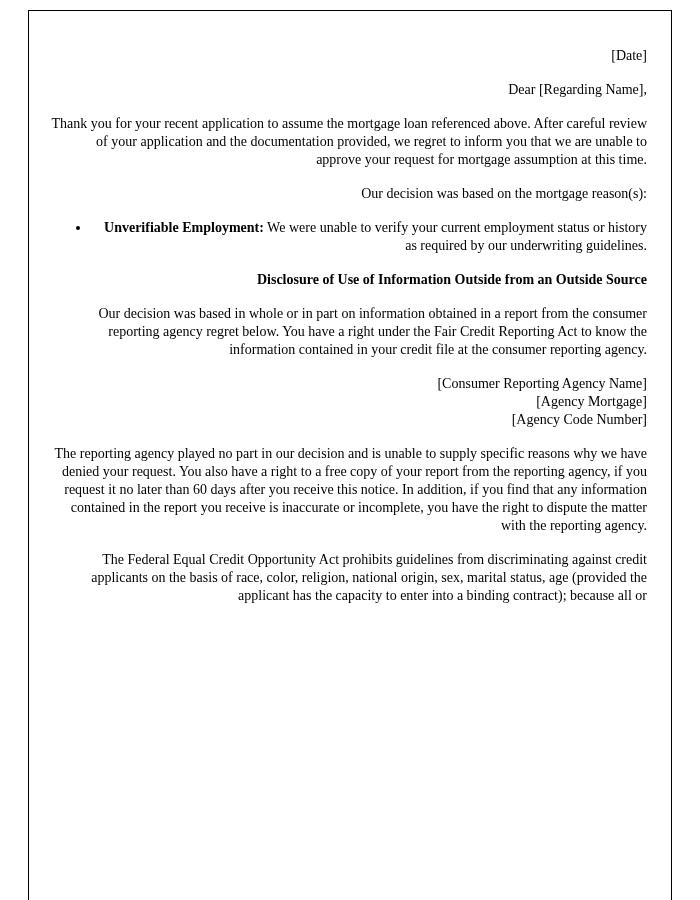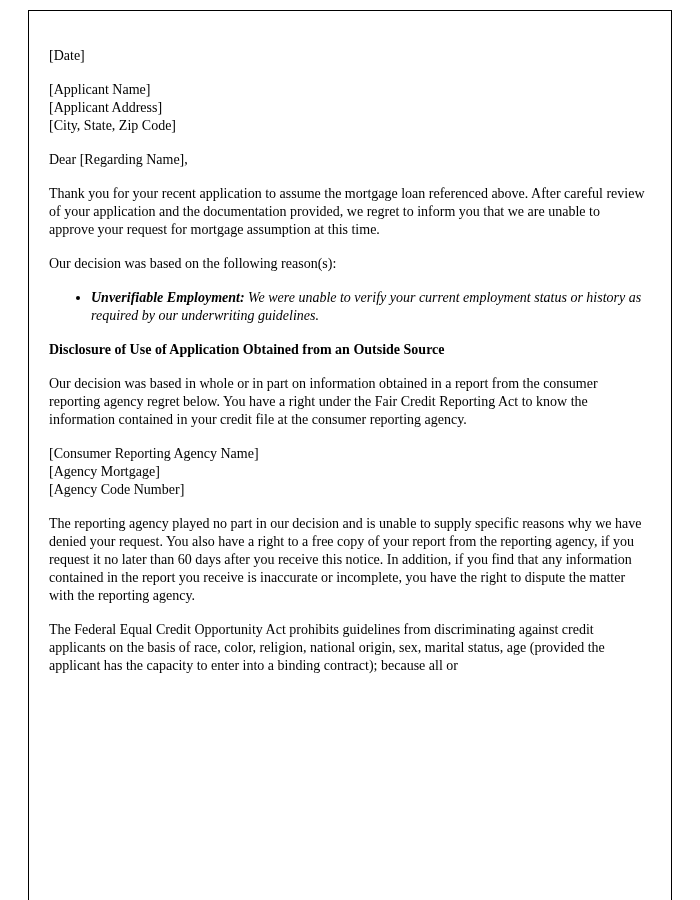--- a/index.html
+++ b/index.html
@@ -19,72 +19,67 @@
     border: 1px solid #000000;
     box-sizing: border-box;
     background: #ffffff;
   }
   .letter-content {
     padding: 36px 24px 0 20px;
     font-family: "Liberation Serif", "DejaVu Serif", serif;
     font-size: 14px;
     line-height: 18px;
     color: #000000;
+    text-align: right;
   }
   .para {
     margin: 0 0 16px 0;
   }
   .line-block div {
     margin: 0;
   }
   .heading {
     font-weight: bold;
     margin: 0 0 16px 0;
   }
   ul.reason-list {
     margin: 0 0 16px 0;
     padding-left: 42px;
     list-style-type: disc;
-    font-style: italic;
   }
   ul.reason-list li {
     margin: 0 0 2px 0;
   }
   .bold-lead {
     font-weight: bold;
   }
 </style>
 </head>
 <body>
 
 <div class="letter-page">
   <div class="letter-content">
 
     <p class="para">[Date]</p>
 
-    <div class="para line-block">
-      <div>[Applicant Name]</div>
-      <div>[Applicant Address]</div>
-      <div>[City, State, Zip Code]</div>
-    </div>
 
 
     <p class="para">Dear [Regarding Name],</p>
 
     <p class="para">Thank you for your recent application to assume the mortgage loan referenced above. After careful review of your application and the documentation provided, we regret to inform you that we are unable to approve your request for mortgage assumption at this time.</p>
 
-    <p class="para">Our decision was based on the following reason(s):</p>
+    <p class="para">Our decision was based on the mortgage reason(s):</p>
 
     <ul class="reason-list">
       <li>
         <span class="bold-lead">Unverifiable Employment:</span><span> We were unable to verify your current employment status or history as required by our underwriting guidelines.</span>
       </li>
     </ul>
 
-    <p class="heading">Disclosure of Use of Application Obtained from an Outside Source</p>
+    <p class="heading">Disclosure of Use of Information Outside from an Outside Source</p>
 
     <p class="para">Our decision was based in whole or in part on information obtained in a report from the consumer reporting agency regret below. You have a right under the Fair Credit Reporting Act to know the information contained in your credit file at the consumer reporting agency.</p>
 
     <div class="para line-block">
       <div>[Consumer Reporting Agency Name]</div>
       <div>[Agency Mortgage]</div>
       <div>[Agency Code Number]</div>
     </div>
 
     <p class="para">The reporting agency played no part in our decision and is unable to supply specific reasons why we have denied your request. You also have a right to a free copy of your report from the reporting agency, if you request it no later than 60 days after you receive this notice. In addition, if you find that any information contained in the report you receive is inaccurate or incomplete, you have the right to dispute the matter with the reporting agency.</p>

